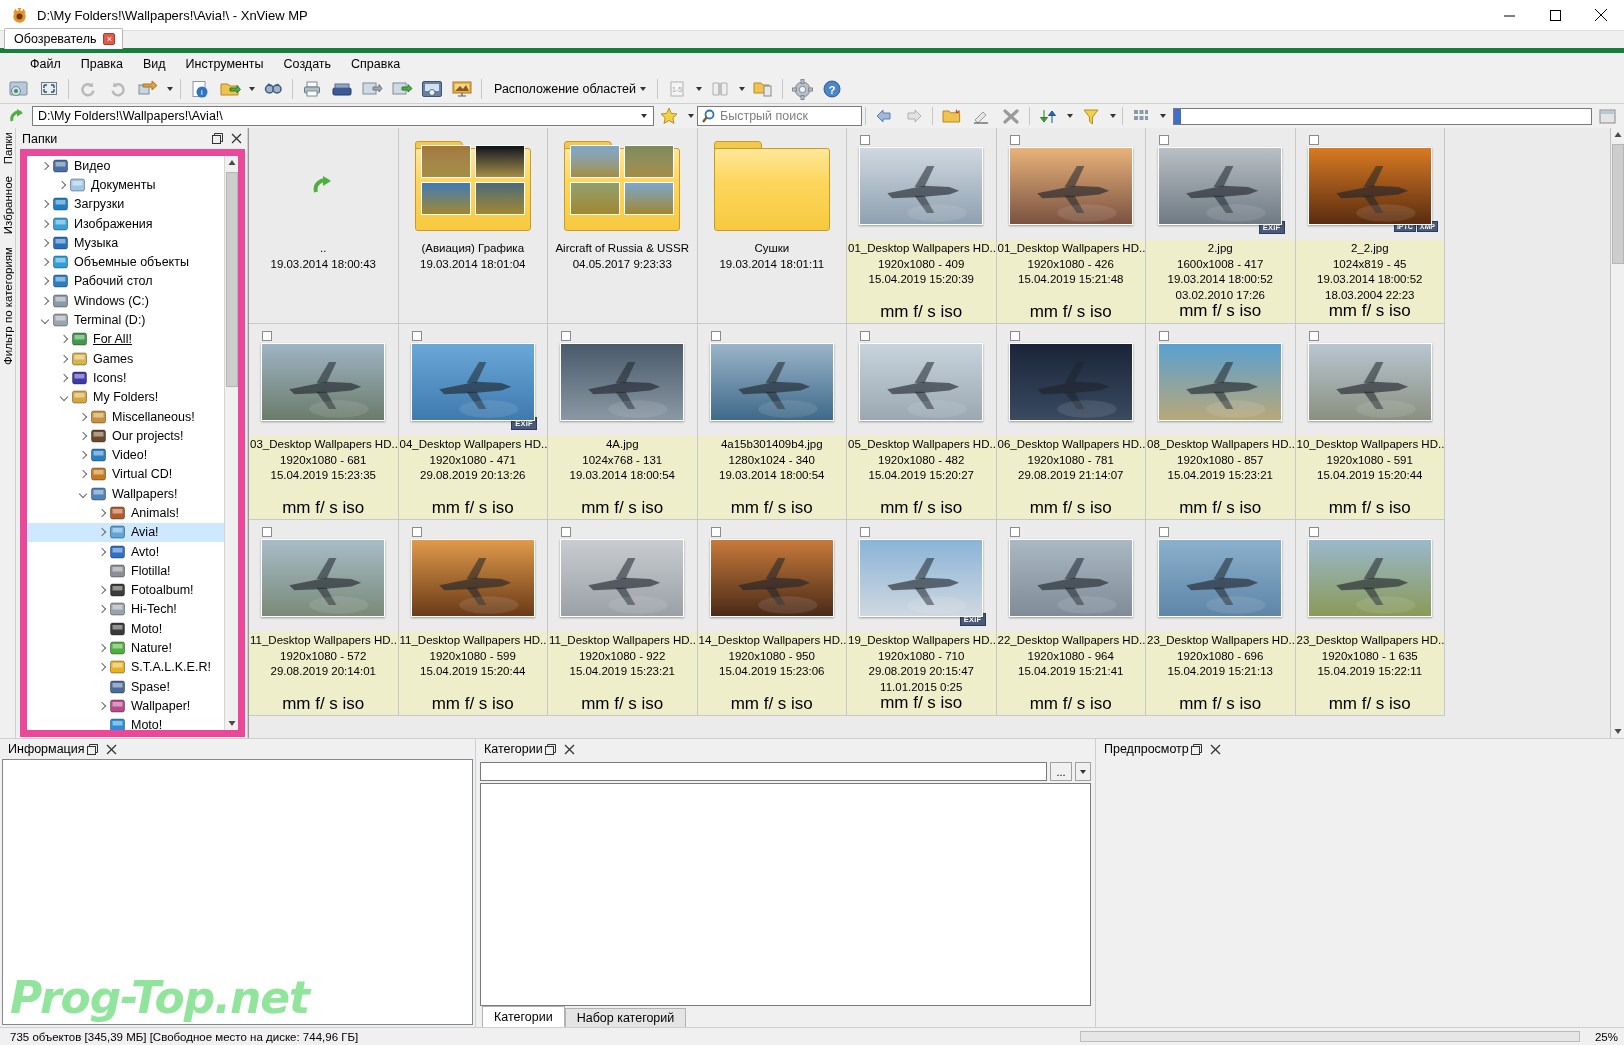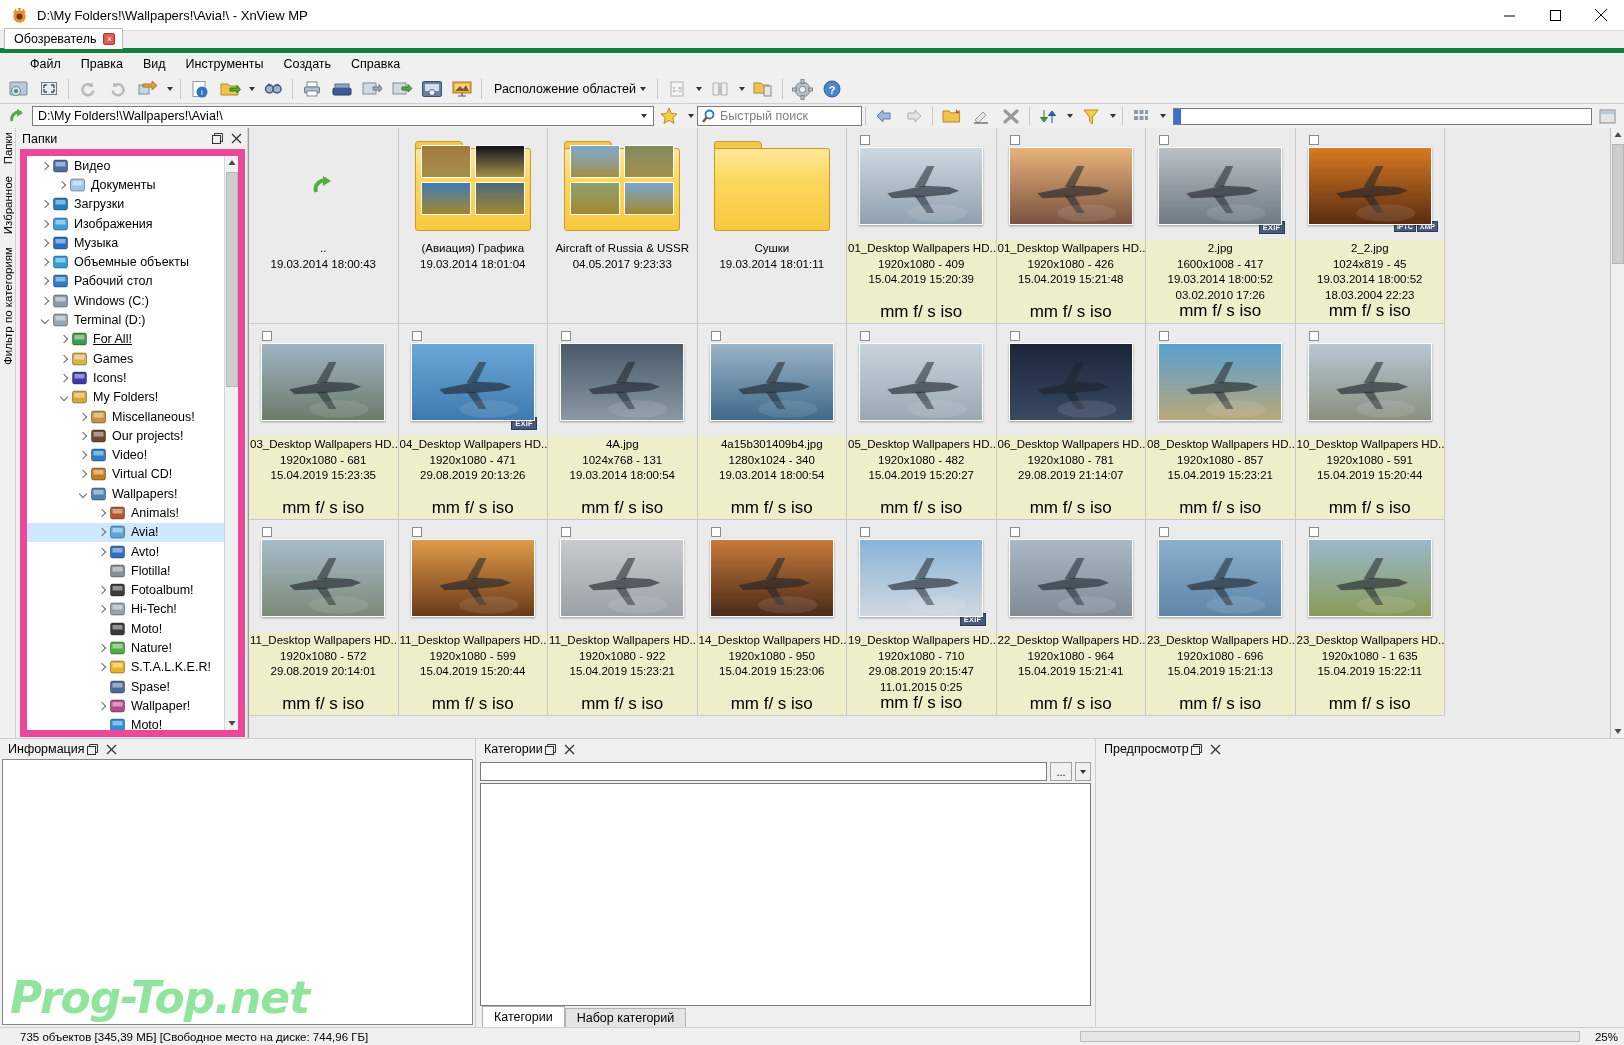--- a/index.html
+++ b/index.html
@@ -176,21 +176,21 @@
     color:#7ee08a;opacity:.85;letter-spacing:-1px;user-select:none;
     font-family:"DejaVu Sans", sans-serif;
     text-shadow:1px 1px 0 rgba(255,255,255,.7);
   }
 
   
   .statusbar{
     height:18px;background:#f0f0f0;border-top:1px solid #cfcfcf;display:flex;align-items:center;
     font-size:11.5px;
   }
-  .statusbar .st1{padding-left:20px;white-space:nowrap;}
+  .statusbar .st1{padding-left:10px;white-space:nowrap;}
   .statusbar .sp{flex:1;}
   .progress{width:500px;height:11px;background:#e6e6e6;border:1px solid #bcbcbc;position:relative;margin-right:6px;}
   .progress .fill{height:100%;background:linear-gradient(180deg,#2ecc40,#19a92c);}
   .pct{width:38px;text-align:right;padding-right:6px;}
 </style>
 </head>
 <body>
 
 <div class="titlebar">
   <span class="appicon">

